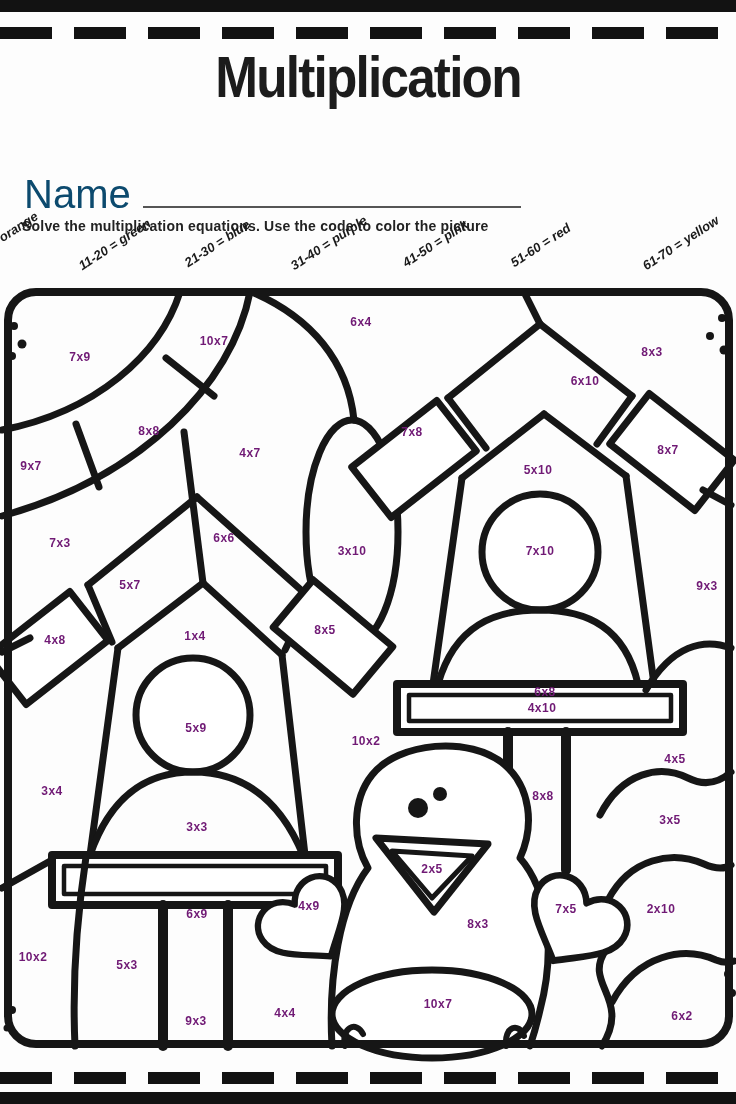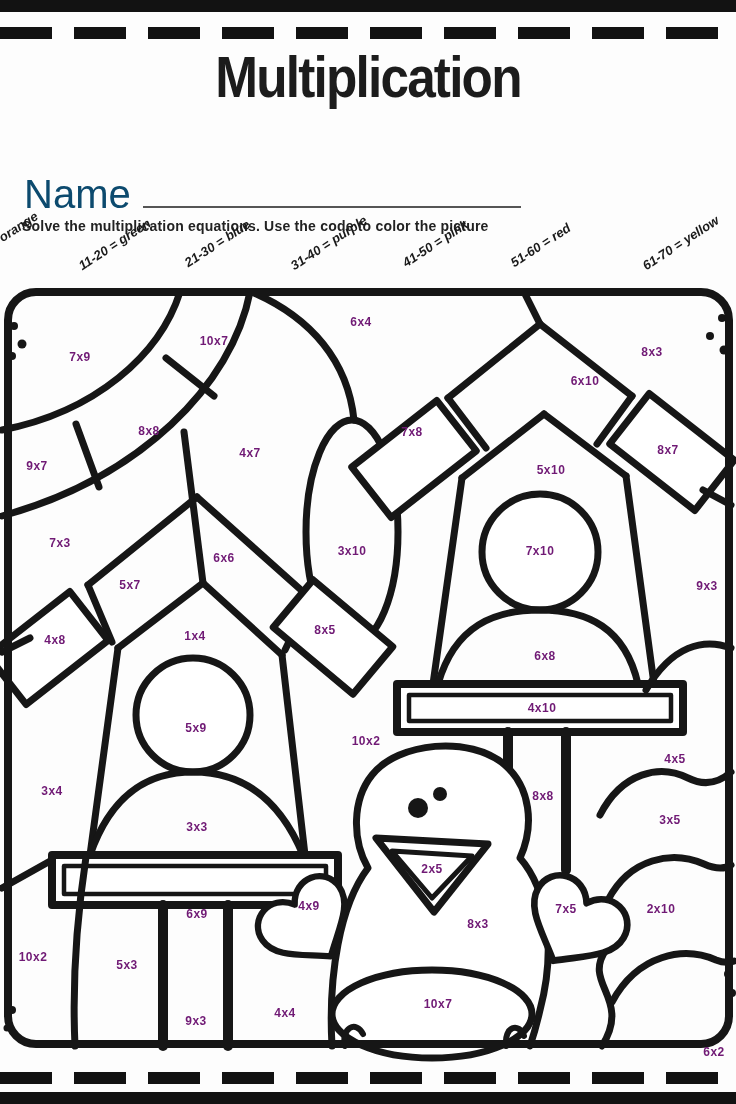--- a/index.html
+++ b/index.html
@@ -148,53 +148,53 @@
       <rect x="8" y="292" width="721" height="752" rx="28" stroke-width="8"></rect>
     </g>
   </svg>
 
   <div id="eq-layer">
       <span class="eq" style="left: 80px; top: 357px;">7x9</span>
       <span class="eq" style="left: 214px; top: 341px;">10x7</span>
       <span class="eq" style="left: 361px; top: 322px;">6x4</span>
       <span class="eq" style="left: 553px; top: 381px; margin-left: 32px;">6x10</span>
       <span class="eq" style="left: 652px; top: 352px;">8x3</span>
-      <span class="eq" style="left: 37px; top: 466px;">9x7</span>
+      <span class="eq" style="left: 31px; top: 466px;">9x7</span>
       <span class="eq" style="left: 149px; top: 431px;">8x8</span>
       <span class="eq" style="left: 250px; top: 453px;">4x7</span>
       <span class="eq" style="left: 412px; top: 432px;">7x8</span>
       <span class="eq" style="left: 668px; top: 450px;">8x7</span>
-      <span class="eq" style="left: 551px; top: 470px;">5x10</span>
+      <span class="eq" style="left: 538px; top: 470px;">5x10</span>
       <span class="eq" style="left: 60px; top: 543px;">7x3</span>
       <span class="eq" style="left: 130px; top: 585px;">5x7</span>
-      <span class="eq" style="left: 224px; top: 558px;">6x6</span>
+      <span class="eq" style="left: 224px; top: 538px;">6x6</span>
       <span class="eq" style="left: 352px; top: 551px;">3x10</span>
       <span class="eq" style="left: 540px; top: 551px;">7x10</span>
       <span class="eq" style="left: 707px; top: 586px;">9x3</span>
       <span class="eq" style="left: 55px; top: 640px;">4x8</span>
       <span class="eq" style="left: 195px; top: 636px;">1x4</span>
       <span class="eq" style="left: 325px; top: 630px;">8x5</span>
-      <span class="eq" style="left: 545px; top: 656px;">6x8</span>
+      <span class="eq" style="left: 545px; top: 692px;">6x8</span>
       <span class="eq" style="left: 542px; top: 708px;">4x10</span>
       <span class="eq" style="left: 196px; top: 728px;">5x9</span>
       <span class="eq" style="left: 366px; top: 741px;">10x2</span>
       <span class="eq" style="left: 52px; top: 791px;">3x4</span>
       <span class="eq" style="left: 639px; top: 759px; margin-left: 36px;">4x5</span>
       <span class="eq" style="left: 197px; top: 827px;">3x3</span>
       <span class="eq" style="left: 543px; top: 796px;">8x8</span>
       <span class="eq" style="left: 670px; top: 820px;">3x5</span>
       <span class="eq" style="left: 197px; top: 882px; margin-top: 32px;">6x9</span>
       <span class="eq" style="left: 309px; top: 906px;">4x9</span>
       <span class="eq" style="left: 432px; top: 869px;">2x5</span>
       <span class="eq" style="left: 566px; top: 909px;">7x5</span>
       <span class="eq" style="left: 661px; top: 909px;">2x10</span>
       <span class="eq" style="left: 478px; top: 924px;">8x3</span>
       <span class="eq" style="left: 33px; top: 957px;">10x2</span>
       <span class="eq" style="left: 127px; top: 965px;">5x3</span>
       <span class="eq" style="left: 196px; top: 1021px;">9x3</span>
       <span class="eq" style="left: 285px; top: 1013px;">4x4</span>
       <span class="eq" style="left: 438px; top: 1004px;">10x7</span>
-      <span class="eq" style="left: 682px; top: 1052px; margin-left: 32px;">6x2</span>
+      <span class="eq" style="left: 682px; top: 1016px;">6x2</span>
     </div>
 
   <div class="dashline" style="top:1072px"></div>
   <div class="topbar" style="top:1092px"></div>
 </div>
 
 </body></html>

